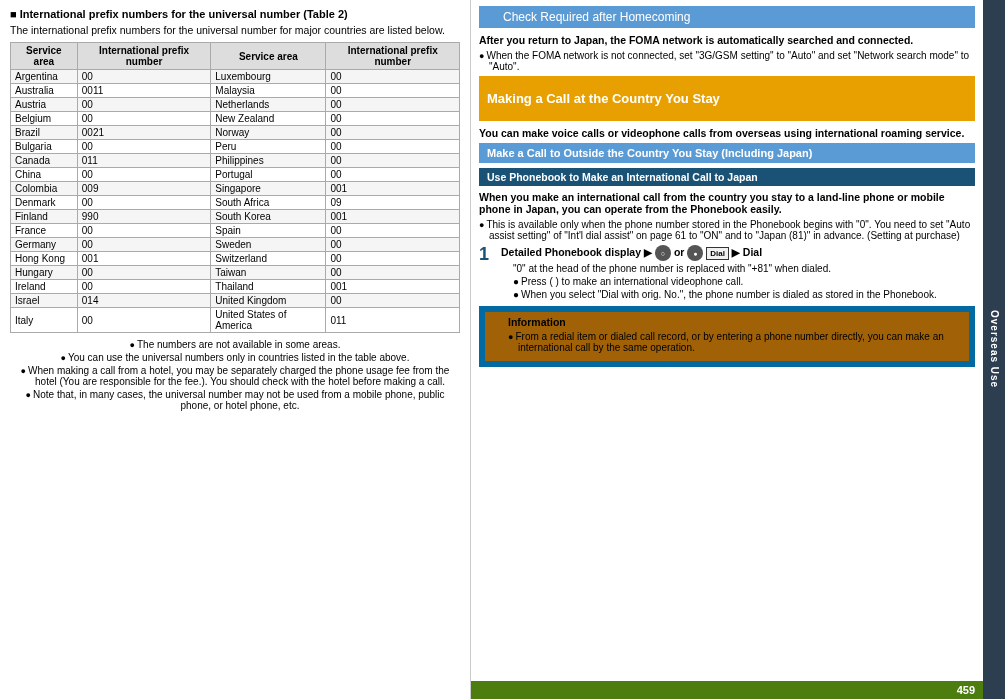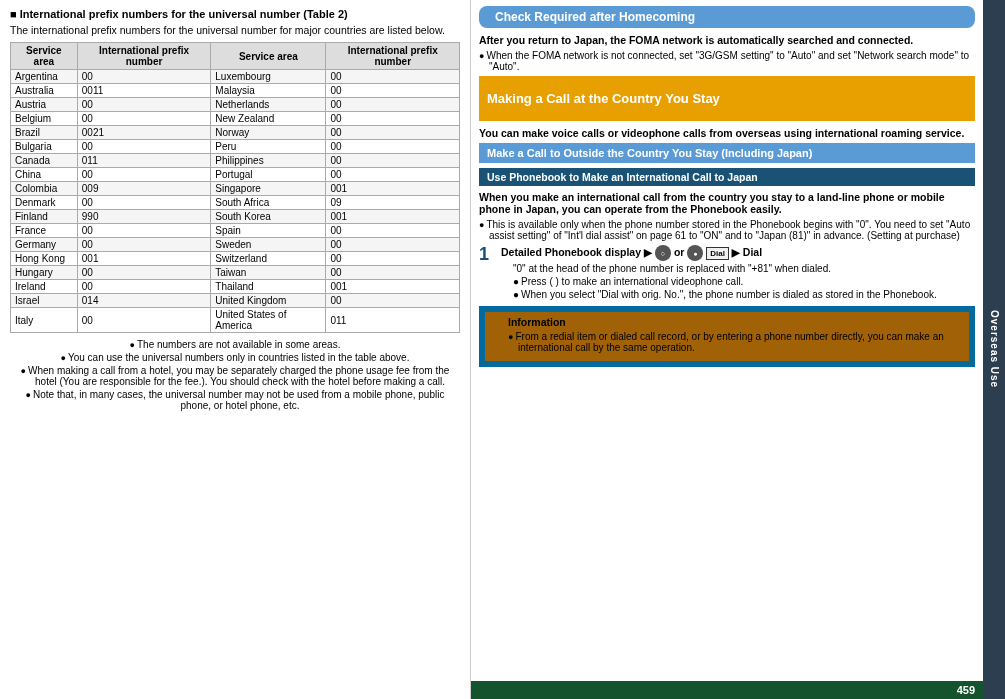--- a/index.html
+++ b/index.html
@@ -92,25 +92,24 @@
     .right-content {
       flex: 1;
       padding: 6px 8px;
       overflow: hidden;
     }
 
     
     .check-required-header {
       background: #5b9bd5;
       color: #fff;
-      font-weight: bold;
+      font-weight: normal;
       font-size: 12px;
-      padding: 4px 16px;
+      padding: 4px 24px;
       margin-bottom: 6px;
-      border-radius: 8px;
     }
 
     .content-text {
       font-size: 10.5px;
       margin-bottom: 4px;
       font-weight: bold;
     }
 
     .bullet-small {
       font-size: 10px;
@@ -240,21 +239,21 @@
       display: flex;
       align-items: center;
       justify-content: center;
       width: 22px;
       flex-shrink: 0;
       letter-spacing: 1px;
     }
 
     
     .page-number-bar {
-      background: #14532d;
+      background: #4d7c0f;
       color: #fff;
       text-align: right;
       padding: 3px 8px;
       font-size: 11px;
       font-weight: bold;
     }
 
     .indent-text {
       padding-left: 12px;
       font-size: 10px;

